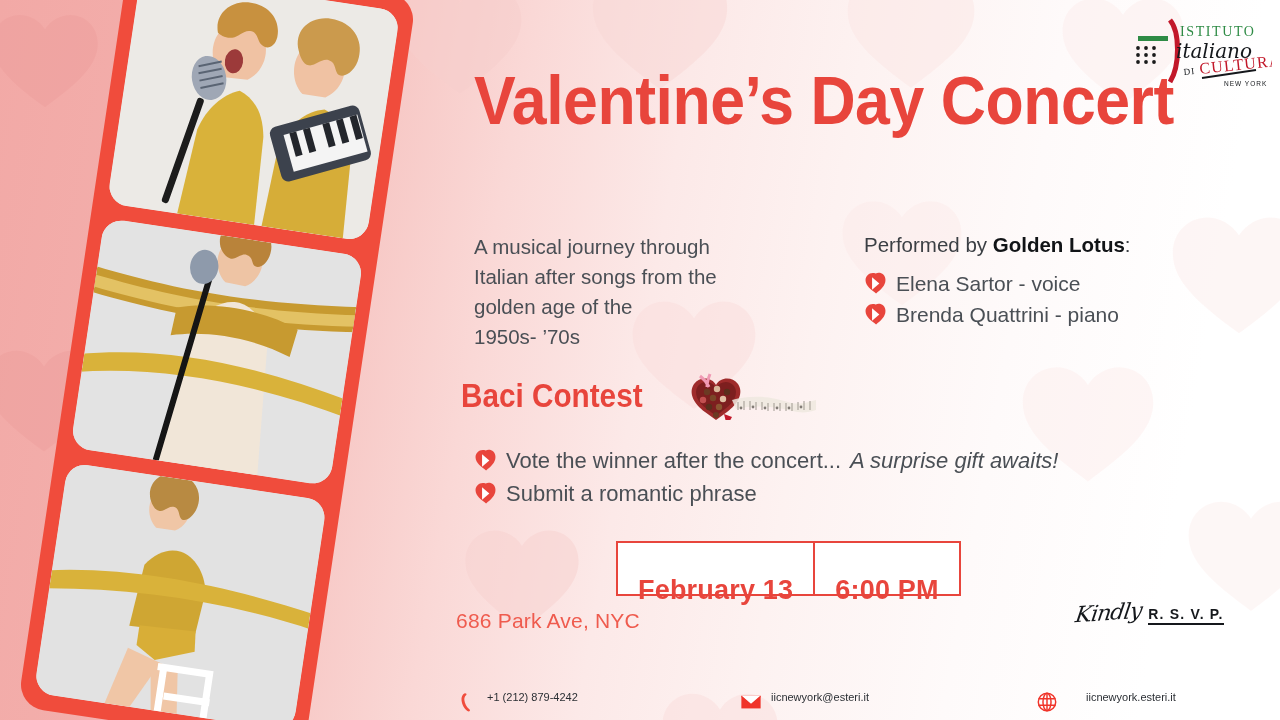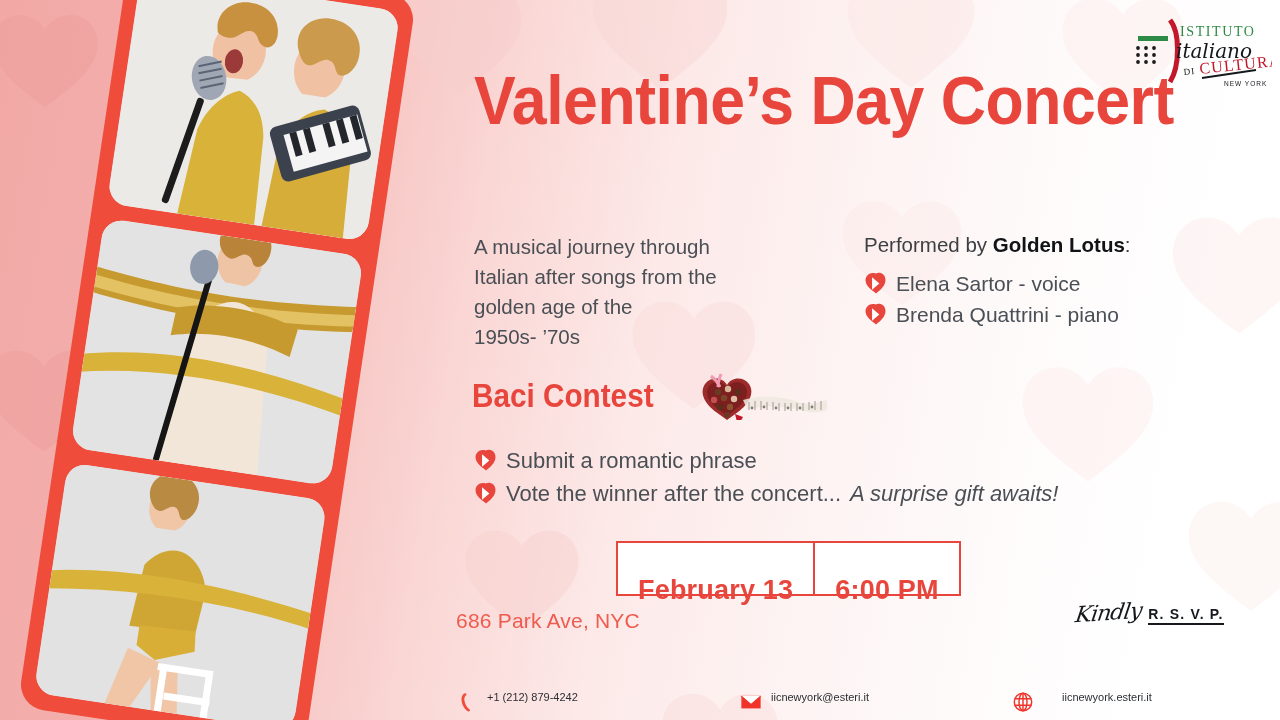--- a/index.html
+++ b/index.html
@@ -98,21 +98,21 @@
   ul.bullets{ list-style:none; margin-top:10px; }
   ul.bullets li{
     display:flex; align-items:center; gap:9px;
     font-size:21px; line-height:31px; color:#4a4f55;
     white-space:nowrap;
   }
   .bullet-ico{ flex:0 0 auto; width:23px; height:23px; display:block; }
   .bullet-ico svg{ display:block; width:23px; height:23px; }
 
   #baci-row{
-    position:absolute; left:16px; top:372px;
+    position:absolute; left:5px; top:372px;
     display:flex; align-items:center; gap:13px;
   }
   #baci-title{
     font-family:"Liberation Sans Narrow","Liberation Sans",sans-serif;
     font-weight:bold; font-size:33px; color:#e8453c;
     transform:scaleX(0.9); transform-origin:left center;
     white-space:nowrap;
   }
   #baci-art{ width:160px; height:48px; margin-left:-4px; }
   #baci-art svg{ display:block; width:100%; height:100%; }
@@ -165,21 +165,21 @@
     position:absolute; left:0; bottom:18px; width:1280px;
     display:flex; align-items:center;
   }
   .contact{
     display:flex; gap:9px;
     font-size:11px; color:#2b2f34;
     position:absolute;
   }
   #contact-phone{ left:456px; }
   #contact-email{ left:740px; }
-  #contact-web{   left:1012px;gap:28px; }
+  #contact-web{   left:1036px;gap:28px; }
   .contact .ico{ width:22px; height:22px; flex:0 0 auto; }
   .contact .ico svg{ display:block; width:100%; height:100%; }
 </style>
 </head>
 <body>
 
 <div id="poster">
 
   <div class="bg-hearts">
     <div class="heart" style="left:-10px;top:10px;width:110px;height:100px;opacity:.38;">
@@ -414,31 +414,31 @@
     </div>
 
     <ul class="bullets" id="contest-bullets">
       <li>
         <span class="bullet-ico">
           <svg viewBox="0 0 24 24">
               <path d="M12.2 1.6c4.4-2.2 10 .6 10.2 6.4.2 6.4-5.2 10.6-9.8 14.4C8 18.6 1.6 14.6 1.6 8.6 1.6 3.6 6.4-.4 12.2 1.6z" fill="#e8453c"></path>
               <path d="M8.4 5.4l7.6 6.6-7.6 6.6z" fill="#ffffff"></path>
             </svg>
         </span>
-        <span>Submit a romantic phrase</span>
+        <span>Vote the winner after the concert...</span>
+          <em>A surprise gift awaits!</em>
       </li>
       <li>
         <span class="bullet-ico">
           <svg viewBox="0 0 24 24">
               <path d="M12.2 1.6c4.4-2.2 10 .6 10.2 6.4.2 6.4-5.2 10.6-9.8 14.4C8 18.6 1.6 14.6 1.6 8.6 1.6 3.6 6.4-.4 12.2 1.6z" fill="#e8453c"></path>
               <path d="M8.4 5.4l7.6 6.6-7.6 6.6z" fill="#ffffff"></path>
             </svg>
         </span>
-        <span>Vote the winner after the concert...</span>
-          <em>A surprise gift awaits!</em>
+        <span>Submit a romantic phrase</span>
       </li>
     </ul>
 
     <div id="date-badge">
       <div class="cell">February 13</div>
       <div class="sep"></div>
       <div class="cell">6:00 PM</div>
     </div>
 
     <div id="venue">686 Park Ave, NYC</div>

